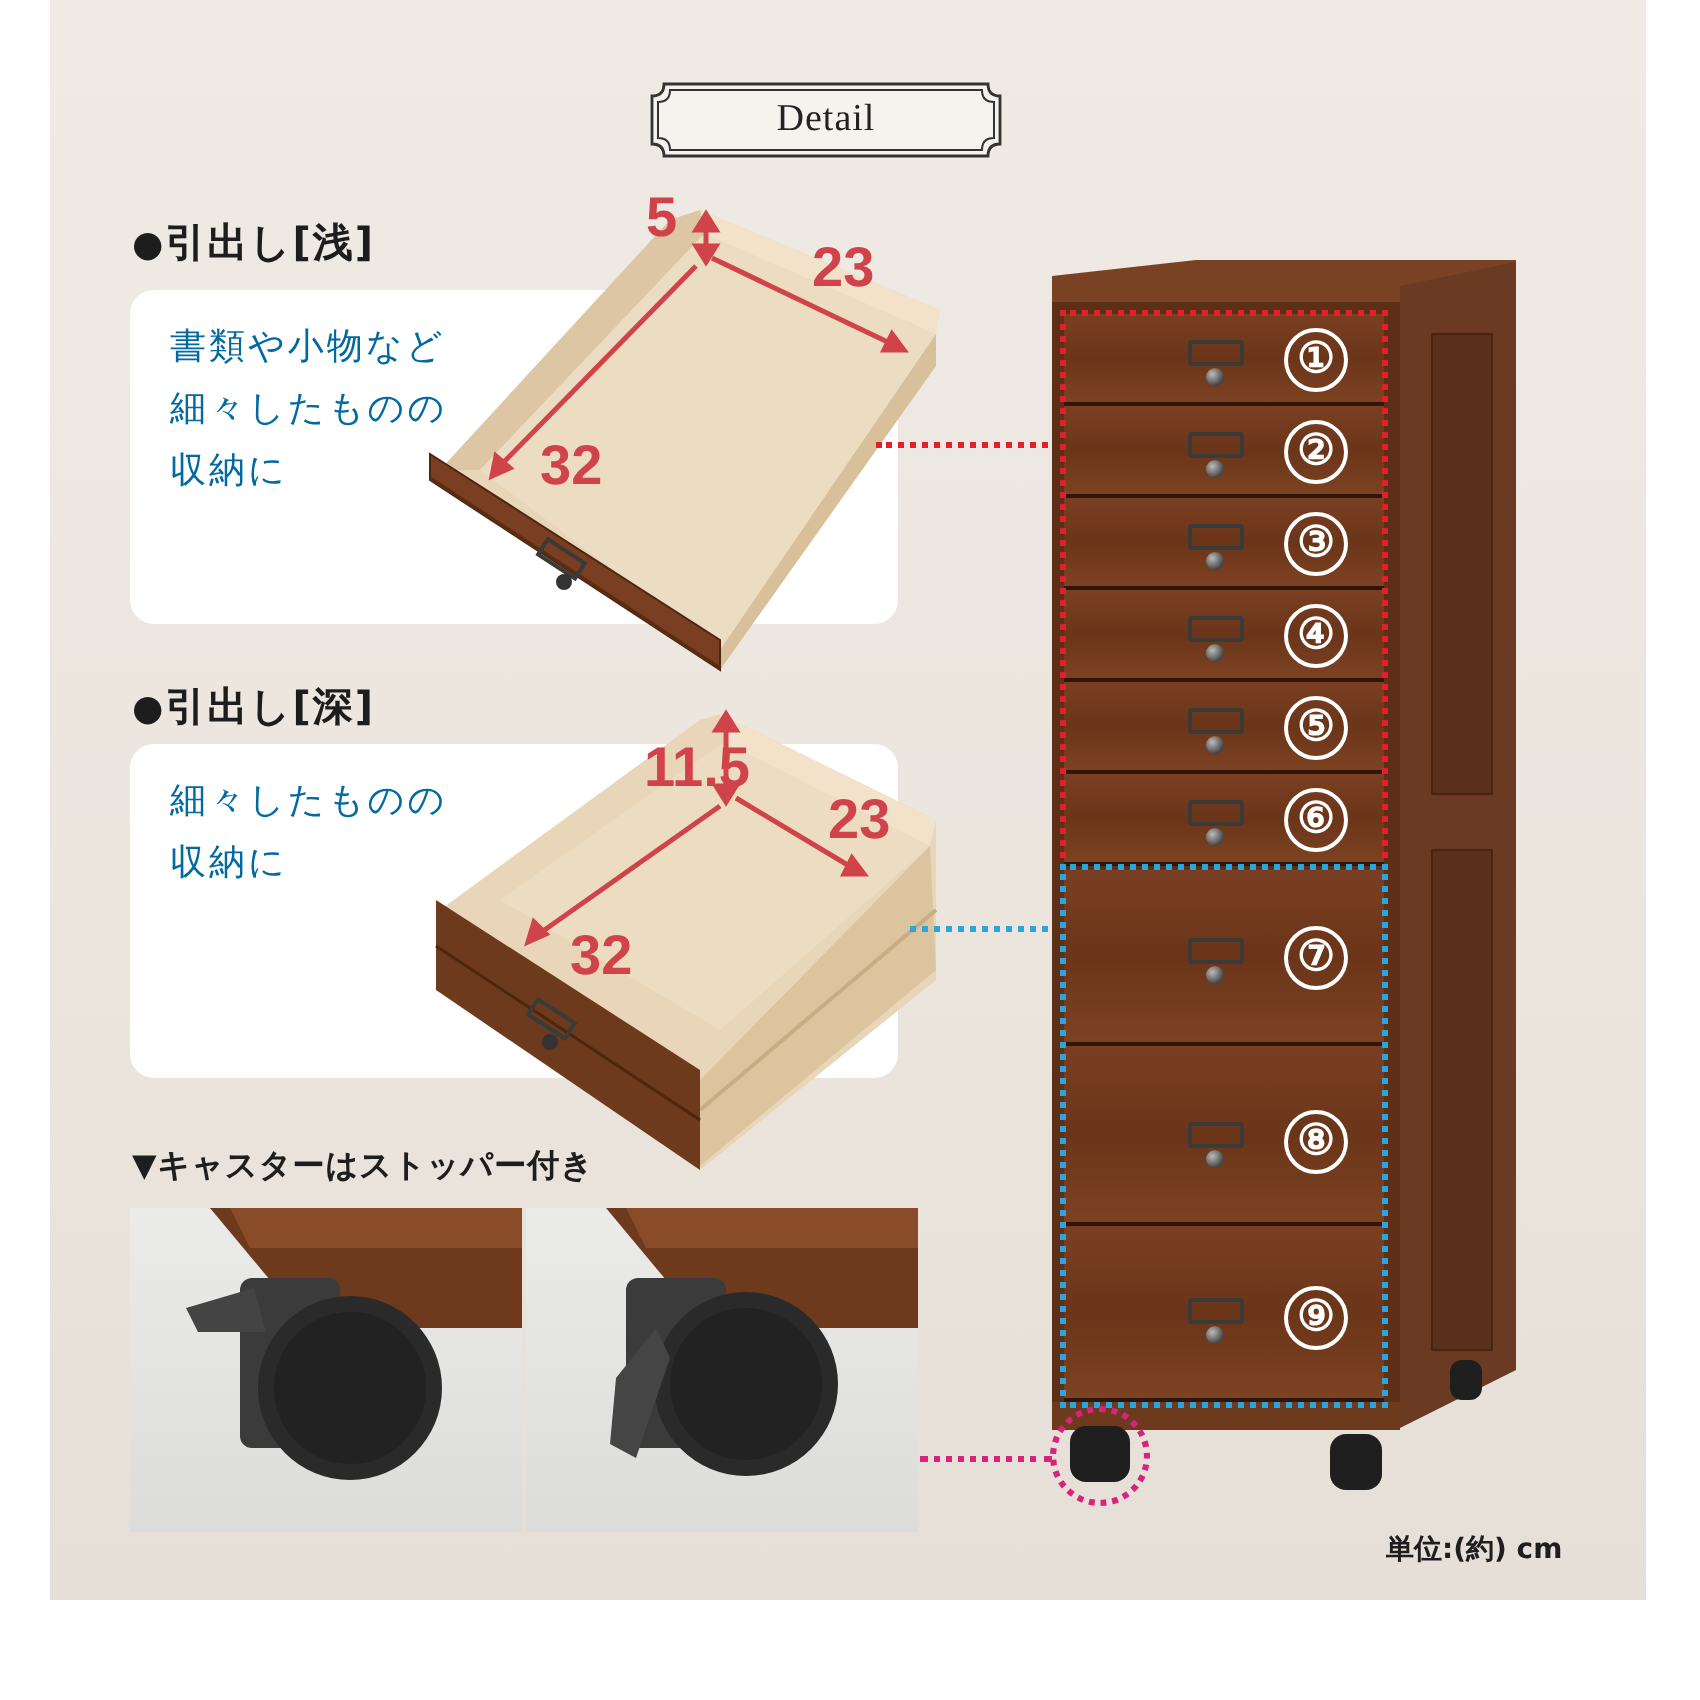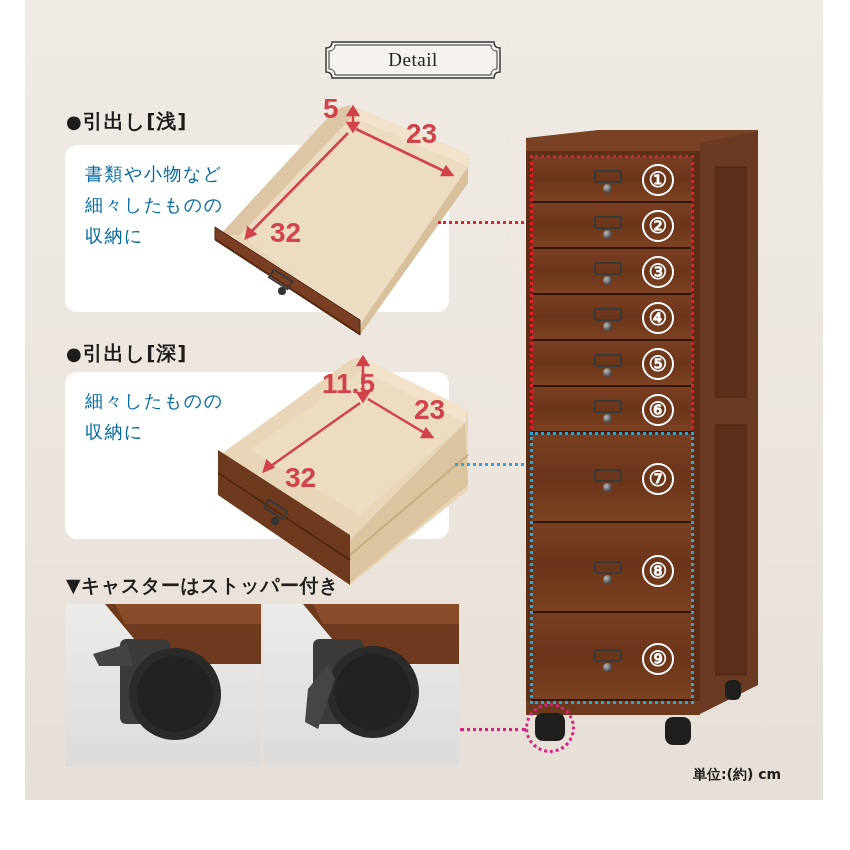--- a/index.html
+++ b/index.html
@@ -20,21 +20,21 @@
   
   .dim { position:absolute; font-family:"Liberation Sans", sans-serif; font-weight:bold; color:#d0434b; font-size:28px; }
   .drawer { position:absolute; left:532px; width:160px; background:linear-gradient(180deg,#7a3f22 0%,#6b3519 50%,#7c4222 100%);
             border-bottom:2px solid #2e1608; box-sizing:border-box; }
   .pull { position:absolute; left:62px; width:28px; height:13px; border:2px solid #3a3a38; border-radius:2px; box-sizing:border-box; }
   .knob { position:absolute; left:71px; width:9px; height:9px; border-radius:50%; background:radial-gradient(circle at 35% 35%,#bbb,#444 70%); }
   .num { position:absolute; left:110px; width:32px; height:32px; border:2px solid #fff; border-radius:50%; box-sizing:border-box;
          color:#fff; font-family:"Liberation Sans", sans-serif; font-weight:bold; font-size:21px; line-height:28px; text-align:center; }
   .caster-photo { position:absolute; top:604px; height:162px; background:linear-gradient(180deg,#ebebe9 0%,#dcdcda 100%); overflow:hidden; }
   .unit { position:absolute; left:693px; top:766px; font-size:14px; font-weight:bold; color:#1e1e1e; }
-  .sub-heading { position:absolute; left:66px; top:573px; font-size:19px; font-weight:bold; color:#1e1e1e; letter-spacing:0.5px; }
+  .sub-heading { position:absolute; left:66px; top:573px; font-size:16px; font-weight:bold; color:#1e1e1e; letter-spacing:0.5px; }
 </style>
 </head>
 <body>
 
 <div class="panel"></div>
 
 <div class="title-badge">
   <svg width="182" height="40" viewBox="0 0 182 40">
     <path d="M10 2 H172 Q172 8 178 8 V32 Q172 32 172 38 H10 Q10 32 4 32 V8 Q10 8 10 2 Z" fill="#f6f3ef" stroke="#333" stroke-width="1.4"></path>
     <path d="M13 5 H169 Q169 11 175 11 V29 Q169 29 169 35 H13 Q13 29 7 29 V11 Q13 11 13 5 Z" fill="none" stroke="#333" stroke-width="1"></path>

